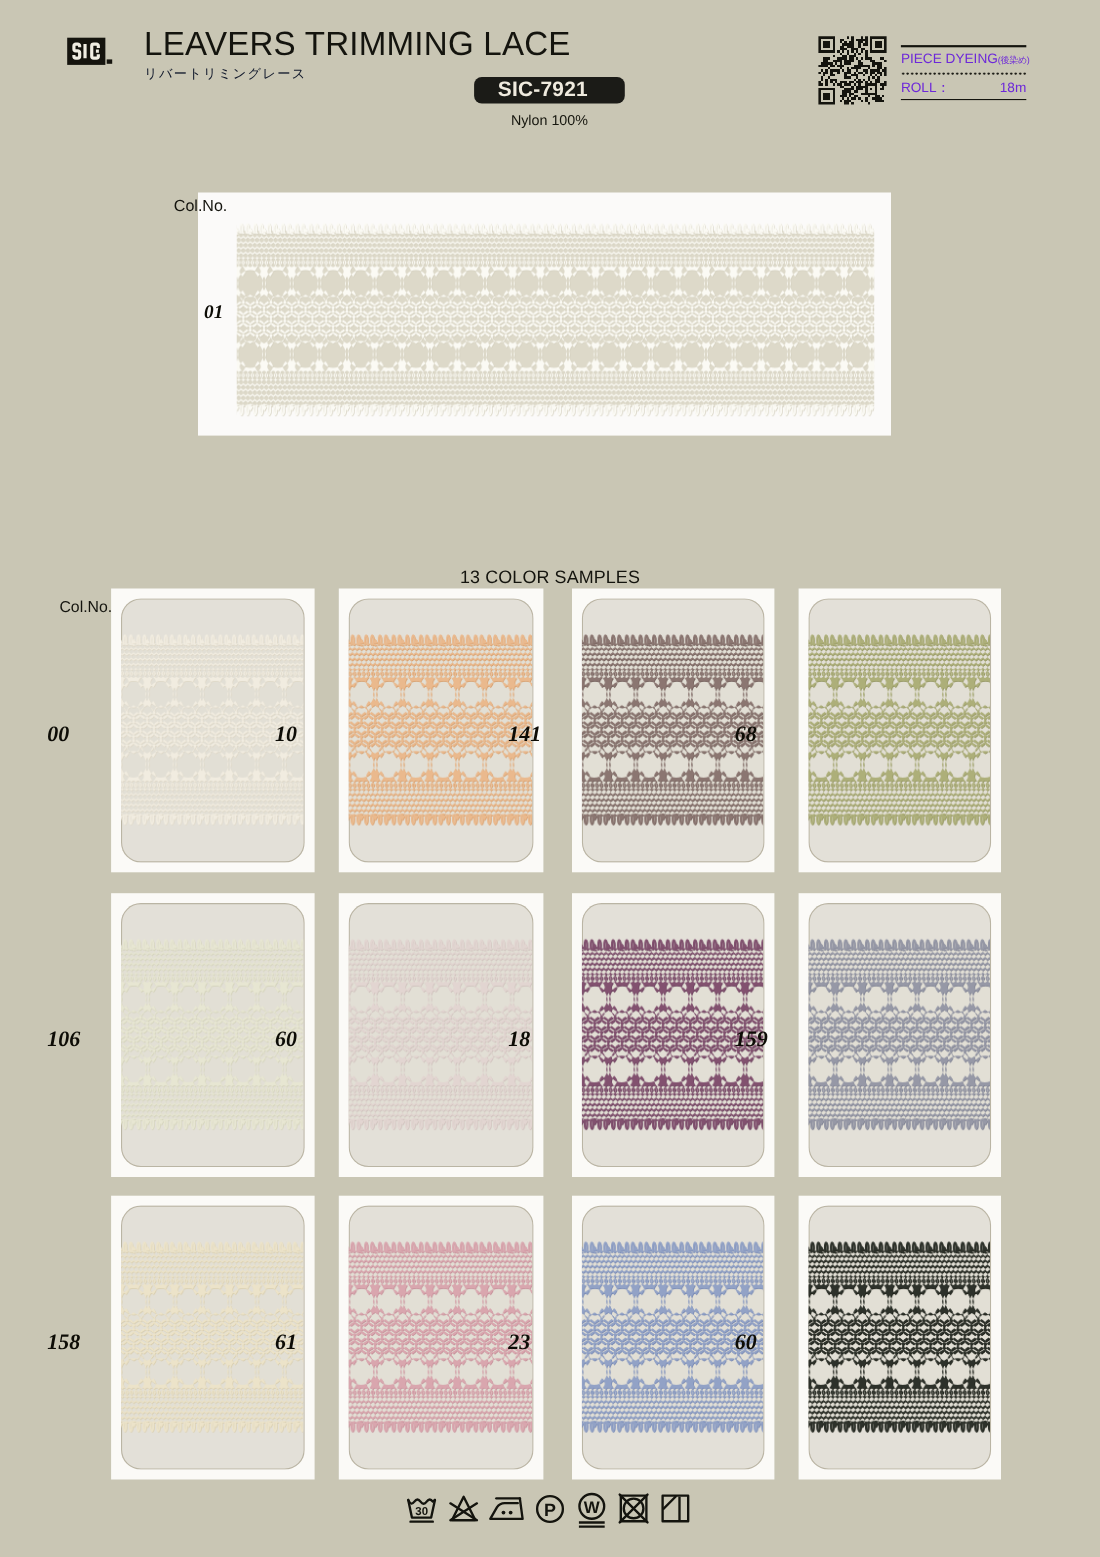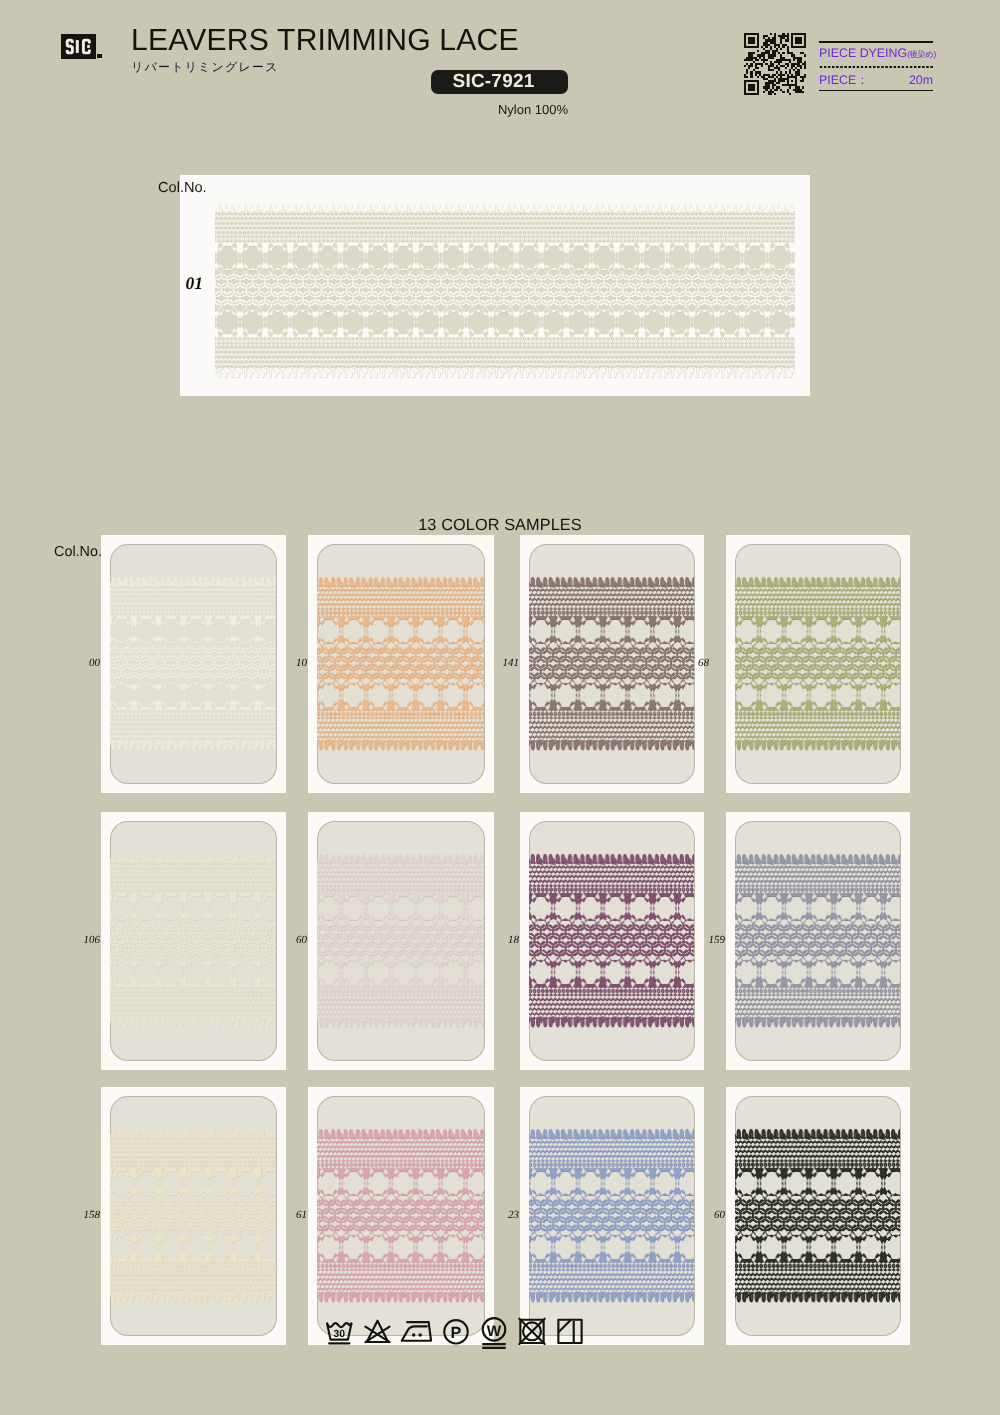--- a/index.html
+++ b/index.html
@@ -10,21 +10,21 @@
   #logo{left:61px;top:34px;width:35px;height:25px;}
   #logo svg{display:block}
   #logo-dot{left:97px;top:54px;width:5px;height:4px;background:#15140e;}
   #title{left:131px;top:24px;font-size:30.5px;letter-spacing:0.2px;color:#14140e;
     font-weight:400;white-space:nowrap;line-height:1.1;transform:scaleX(0.987);transform-origin:0 0}
   #subtitle{left:131px;top:61px;font-size:12px;letter-spacing:1.2px;color:#0f172a;
     white-space:nowrap;line-height:1.1}
   #code-box{left:431px;top:70px;width:137px;height:24px;background:#1b1b17;border-radius:7px;}
   #code-text{position:absolute;left:0;top:0;width:125px;height:24px;color:#efeade;font-size:19px;
     font-weight:700;letter-spacing:0.2px;display:flex;align-items:center;justify-content:center;}
-  #composition{left:431px;top:102px;width:137px;text-align:right;font-size:13px;color:#17170f;}
+  #composition{left:431px;top:102px;width:137px;text-align:center;font-size:13px;color:#17170f;}
   #qr{left:744px;top:33px;width:62px;height:62px;}
   #qr svg{display:block}
   #spec{left:819px;top:41px;width:114px;}
   .spec-rule{height:1.8px;background:#14140e;}
   .spec-dots{height:1.8px;background-image:radial-gradient(circle,#14140e 44%,transparent 46%);
     background-size:4.1px 1.8px;background-repeat:repeat-x;margin:3px 0 2px;}
   .spec-row{display:flex;justify-content:space-between;align-items:baseline;
     font-size:12.4px;color:#6d28d9;padding:4px 0 3px;line-height:1.05;white-space:nowrap;}
   .spec-row span{white-space:nowrap;}
   .spec-note{font-size:8.2px;letter-spacing:-0.3px;}
@@ -34,24 +34,24 @@
     font-weight:700;font-style:italic;font-size:17.5px;color:#0d0c06;z-index:5;line-height:1}
   #main-lace{left:35px;top:22px;width:580px;height:186px;}
   #sec-heading{left:0;top:517px;width:1000px;text-align:center;font-size:16.3px;color:#14140e;
     letter-spacing:0.1px;line-height:1}
   #grid-colno{left:54px;top:545px;font-size:14.4px;color:#14140e;line-height:1}
   .card{background:#fbfaf7;}
   .card-inner{position:absolute;left:9px;top:9px;right:9px;bottom:9px;
     border-radius:18px;background:#e3e0d8;overflow:hidden;
     box-shadow:inset 0 0 0 1px rgba(120,110,80,.38);}
   .card-lace{position:absolute;left:-1px;right:-1px;}
-  .card-no{position:absolute;font-family:"Liberation Serif",serif;font-weight:400;font-style:italic;
-    font-size:11px;color:#0d0c06;text-align:right;line-height:1;}
+  .card-no{position:absolute;font-family:"Liberation Serif",serif;font-weight:700;font-style:italic;
+    font-size:20px;color:#0d0c06;line-height:1;}
   .lacesvg{display:block}
-  #care{left:0;top:1316px;width:908px;display:flex;justify-content:center;align-items:flex-start;gap:6px;}
+  #care{left:0;top:1356px;width:908px;display:flex;justify-content:center;align-items:flex-start;gap:6px;padding-left:44px;}
   #care svg{display:block}
   .care-sym{display:inline-block;line-height:0}
   #care svg{transform:scale(0.93);transform-origin:50% 0}
 
 </style>
 </head>
 <body>
 
 
 <svg id="lace-defs" width="0" height="0" aria-hidden="true">
@@ -401,22 +401,22 @@
     </svg>
   </div>
 <div class="abs" id="spec">
     <div class="spec-rule"></div>
     <div class="spec-row">
       <span>PIECE DYEING</span>
       <span class="spec-note">(後染め)</span>
     </div>
     <div class="spec-dots"></div>
     <div class="spec-row">
-      <span>PIECE：</span>
-      <span>20m</span>
+      <span>ROLL：</span>
+      <span>18m</span>
     </div>
     <div class="spec-rule"></div>
   </div>
 <div class="abs" id="main-colno">Col.No.</div>
 <div class="abs" id="main-panel">
     <div class="abs" id="main-lace">
       <svg class="lacesvg" width="580" height="186" viewBox="0 0 623.656 200" preserveAspectRatio="none">
         <rect width="623.656" height="200" fill="url(#lp_main)"></rect>
       </svg>
     </div>

